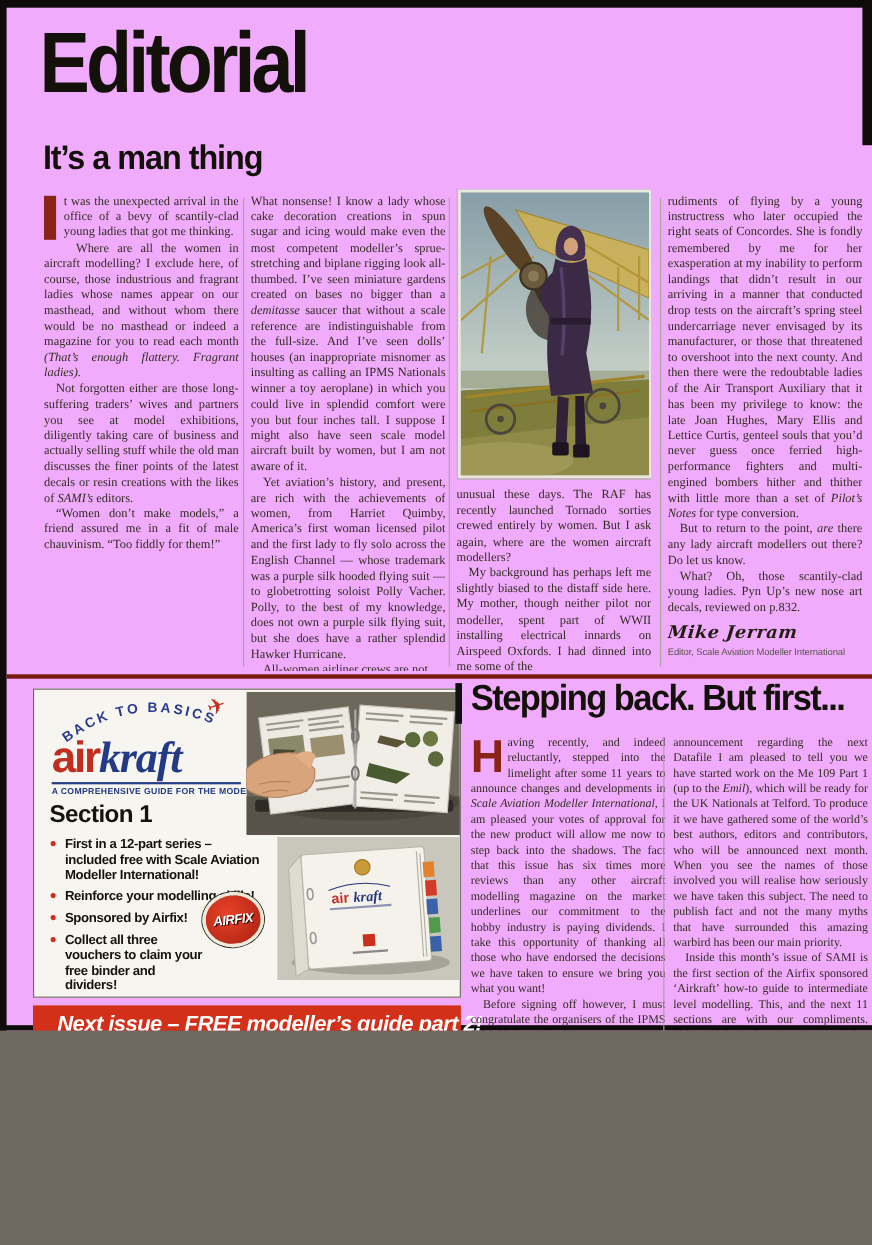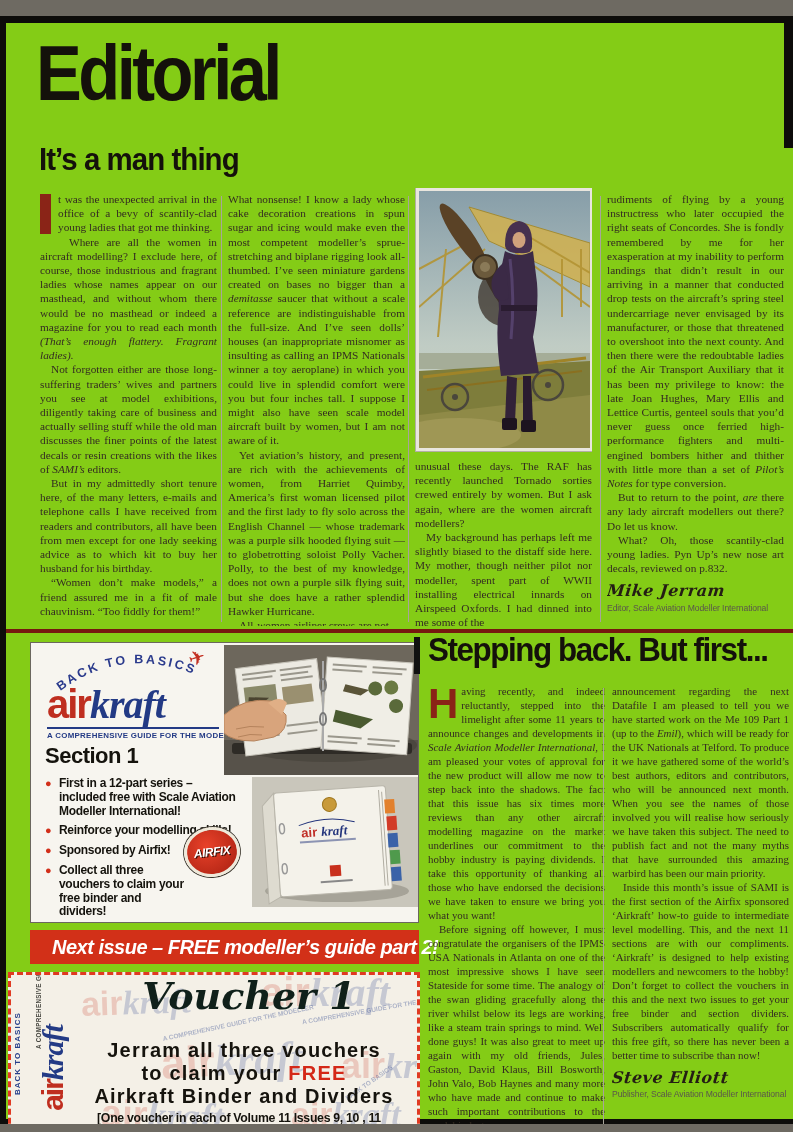--- a/index.html
+++ b/index.html
@@ -1,16 +1,16 @@
 <!DOCTYPE html>
 <html><head>
 <meta charset="utf-8">
 <style>
   html,body{margin:0;padding:0;background:#6e6a62;}
-  .page{position:relative;width:793px;height:1108px;margin:16px auto;background:#84cc16;overflow:hidden;font-family:"Liberation Serif",serif;}
+  .page{position:relative;width:793px;height:937px;margin:0 auto;background:#f0abfc;overflow:hidden;font-family:"Liberation Serif",serif;}
   .edge{position:absolute;background:#0d0c0a;}
   .edge.top{left:0;top:0;width:793px;height:7px;}
   .edge.left{left:0;top:0;width:6px;height:1132px;}
   .edge.righttop{right:0;top:0;width:9px;height:132px;}
   .edge.bottom{left:0;bottom:0;width:793px;height:5px;}
 
   .h-editorial{position:absolute;left:36px;top:12px;font-family:"Liberation Sans",sans-serif;font-weight:bold;font-size:78px;letter-spacing:-4px;color:#14110b;transform:scaleX(.88);transform-origin:left top;margin:0;}
   .h-manthing{position:absolute;left:39px;top:126px;font-family:"Liberation Sans",sans-serif;font-weight:bold;font-size:31px;letter-spacing:-1px;color:#14110b;transform:scaleX(.95);transform-origin:left top;margin:0;}
 
   .ed-col{position:absolute;width:177px;font-size:11.3px;line-height:14.2px;color:#342c22;text-align:justify;overflow:hidden;}
@@ -86,21 +86,20 @@
   <div class="edge righttop"></div>
   <div class="edge bottom"></div>
 
   <h1 class="h-editorial">Editorial</h1>
   <h2 class="h-manthing">It’s a man thing</h2>
 
   <div class="ed-col" style="left:40px;top:176px;height:434px;">
     <p><span class="dropcap-block"></span><span>t was the unexpected arrival in the office of a bevy of scantily-clad young ladies that got me thinking.</span></p>
     <p class="ind"><span>Where are all the women in aircraft modelling? I exclude here, of course, those industrious and fragrant ladies whose names appear on our masthead, and without whom there would be no masthead or indeed a magazine for you to read each month </span><span class="it">(That’s enough flattery. Fragrant ladies).</span></p>
     <p class="ind"><span>Not forgotten either are those long-suffering traders’ wives and partners you see at model exhibitions, diligently taking care of business and actually selling stuff while the old man discusses the finer points of the latest decals or resin creations with the likes of </span><span class="it">SAMI’s</span><span> editors.</span></p>
-    <p class="ind">But in my admittedly short tenure here, of the many letters, e-mails and telephone calls I have received from readers and contributors, all have been from men except for one lady seeking advice as to which kit to buy her husband for his birthday.</p>
     <p class="ind">“Women don’t make models,” a friend assured me in a fit of male chauvinism. “Too fiddly for them!”</p>
   </div>
   <div class="vrule" style="left:221px;top:180px;height:426px;"></div>
 
   <div class="ed-col" style="left:228px;top:176px;height:434px;">
     <p><span>What nonsense! I know a lady whose cake decoration creations in spun sugar and icing would make even the most competent modeller’s sprue-stretching and biplane rigging look all-thumbed. I’ve seen miniature gardens created on bases no bigger than a </span><span class="it">demitasse</span><span> saucer that without a scale reference are indistinguishable from the full-size. And I’ve seen dolls’ houses (an inappropriate misnomer as insulting as calling an IPMS Nationals winner a toy aeroplane) in which you could live in splendid comfort were you but four inches tall. I suppose I might also have seen scale model aircraft built by women, but I am not aware of it.</span></p>
     <p class="ind">Yet aviation’s history, and present, are rich with the achievements of women, from Harriet Quimby, America’s first woman licensed pilot and the first lady to fly solo across the English Channel — whose trademark was a purple silk hooded flying suit — to globetrotting soloist Polly Vacher. Polly, to the best of my knowledge, does not own a purple silk flying suit, but she does have a rather splendid Hawker Hurricane.</p>
     <p class="ind">All-women airliner crews are not</p>
   </div>
   <div class="vrule" style="left:408px;top:180px;height:426px;"></div>

